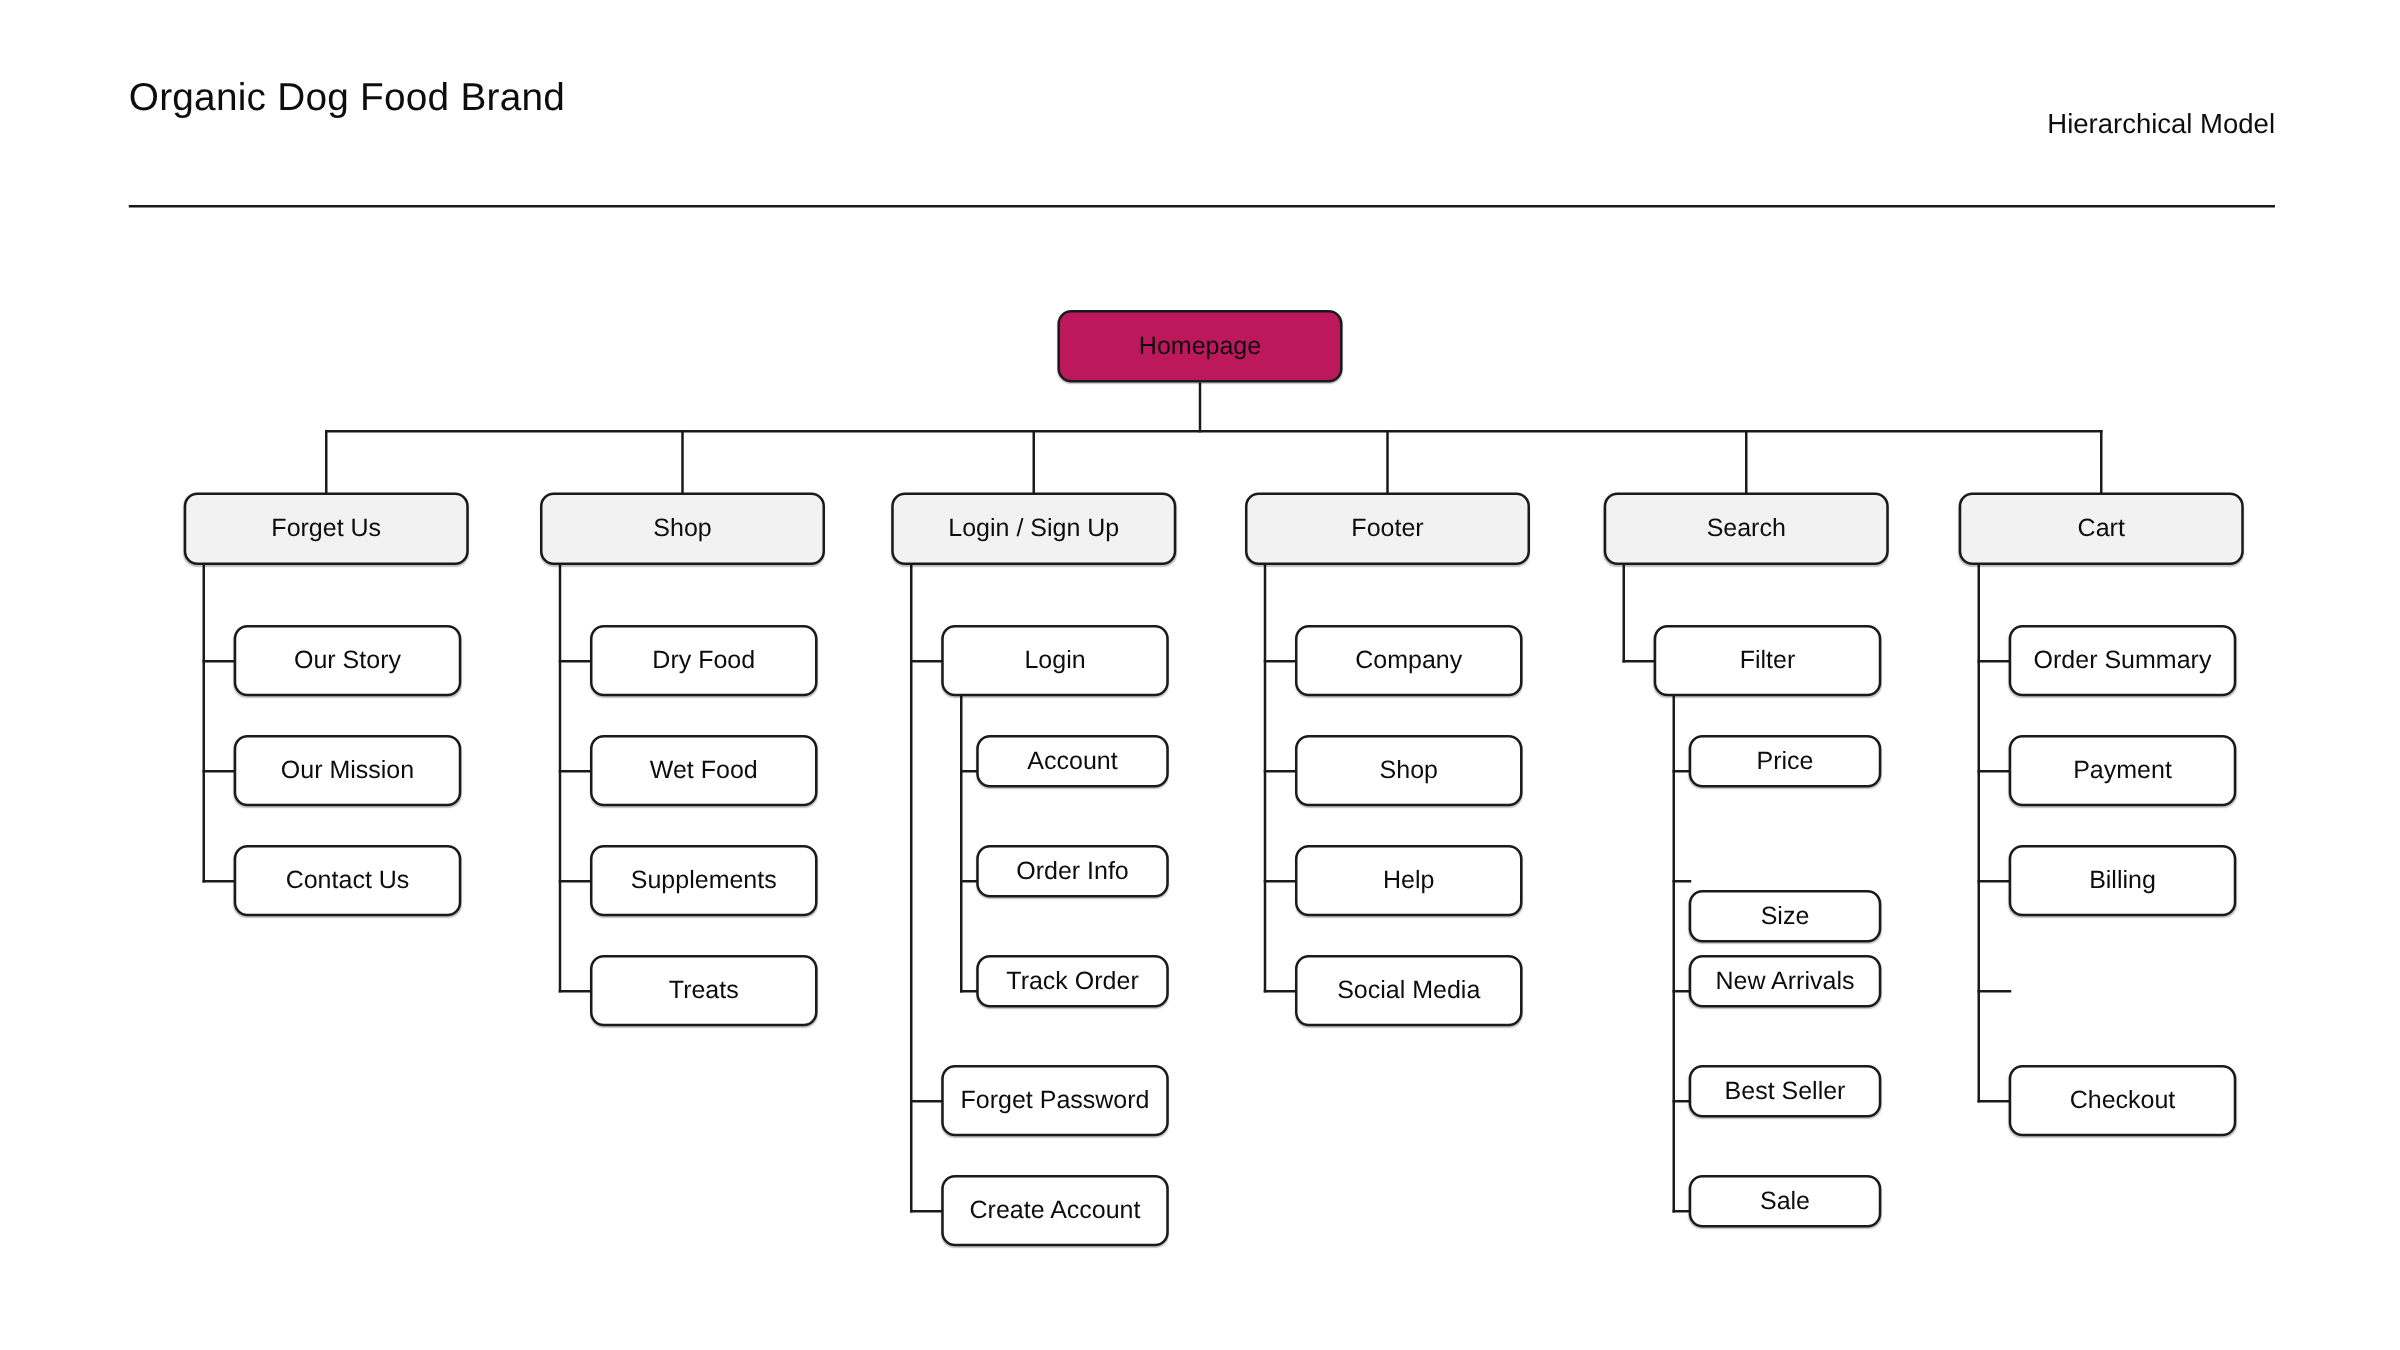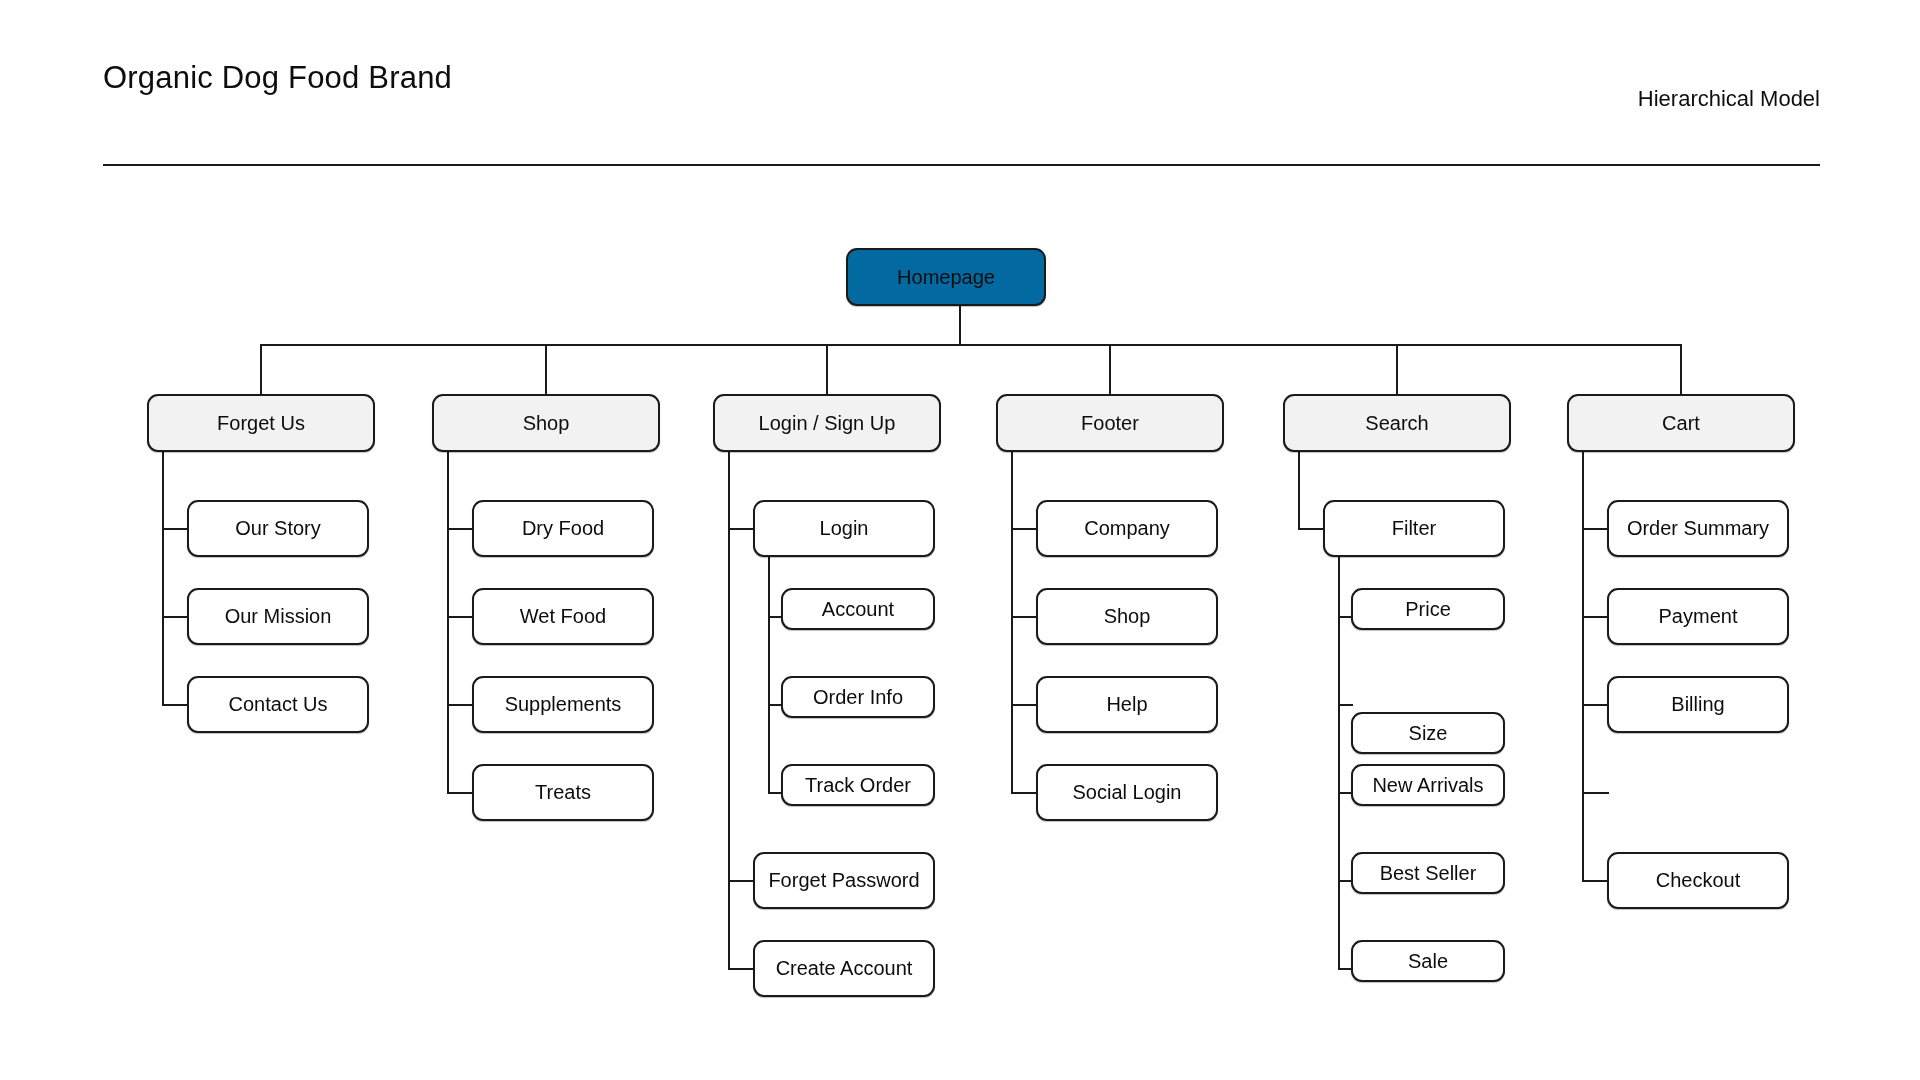--- a/index.html
+++ b/index.html
@@ -33,21 +33,21 @@
     position:absolute;
     box-sizing:border-box;
     border:2px solid #1a1a1a;
     border-radius:11px;
     background:#ffffff;
     display:flex;align-items:center;justify-content:center;
     font-size:20px;color:#0d0d0d;
     box-shadow:0 1px 1px rgba(0,0,0,0.25);
     white-space:nowrap;
   }
-  .node.root{background:#0369a1;width:200px;height:58px;}
+  .node.root{background:#be185d;width:228px;height:58px;}
   .node.section{background:#f2f2f2;width:228px;height:58px;}
   .node.l1{width:182px;height:57px;}
   .node.l2{width:154px;height:42px;}
 </style>
 </head>
 <body>
 
 <div class="canvas">
 
   <div class="page-title">Organic Dog Food Brand</div>
@@ -129,21 +129,21 @@
   <div class="node l1" style="left:753px;top:500px">Login</div>
   <div class="node l2" style="left:781px;top:588px">Account</div>
   <div class="node l2" style="left:781px;top:676px">Order Info</div>
   <div class="node l2" style="left:781px;top:764px">Track Order</div>
   <div class="node l1" style="left:753px;top:852px">Forget Password</div>
   <div class="node l1" style="left:753px;top:940px">Create Account</div>
 
   <div class="node l1" style="left:1036px;top:500px">Company</div>
   <div class="node l1" style="left:1036px;top:588px">Shop</div>
   <div class="node l1" style="left:1036px;top:676px">Help</div>
-  <div class="node l1" style="left:1036px;top:764px">Social Login</div>
+  <div class="node l1" style="left:1036px;top:764px">Social Media</div>
 
   <div class="node l1" style="left:1323px;top:500px">Filter</div>
   <div class="node l2" style="left:1351px;top:588px">Price</div>
   <div class="node l2" style="left:1351px;top:712px">Size</div>
   <div class="node l2" style="left:1351px;top:764px">New Arrivals</div>
   <div class="node l2" style="left:1351px;top:852px">Best Seller</div>
   <div class="node l2" style="left:1351px;top:940px">Sale</div>
 
   <div class="node l1" style="left:1607px;top:500px">Order Summary</div>
   <div class="node l1" style="left:1607px;top:676px">Billing</div>

